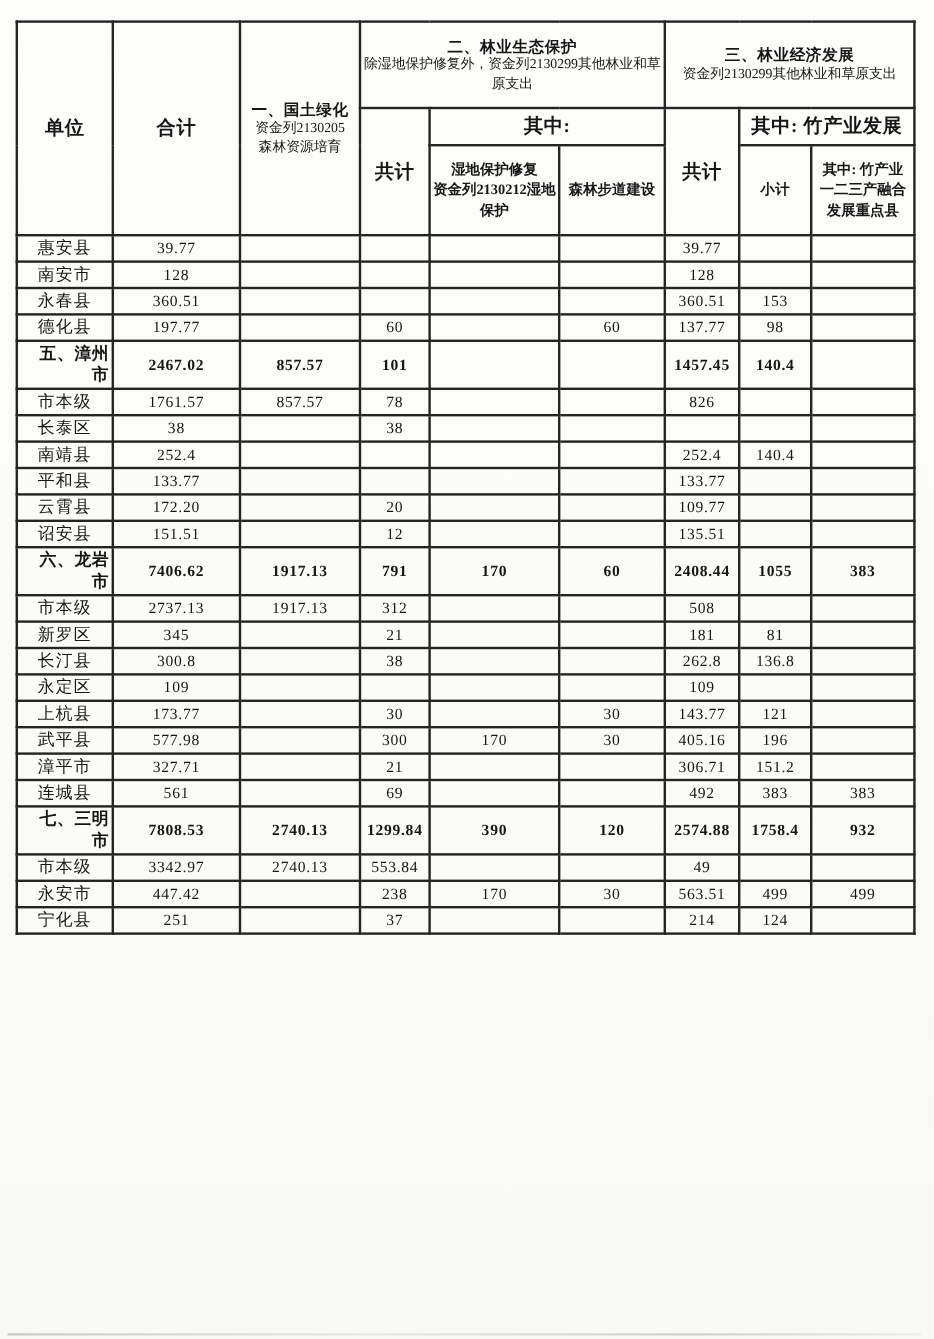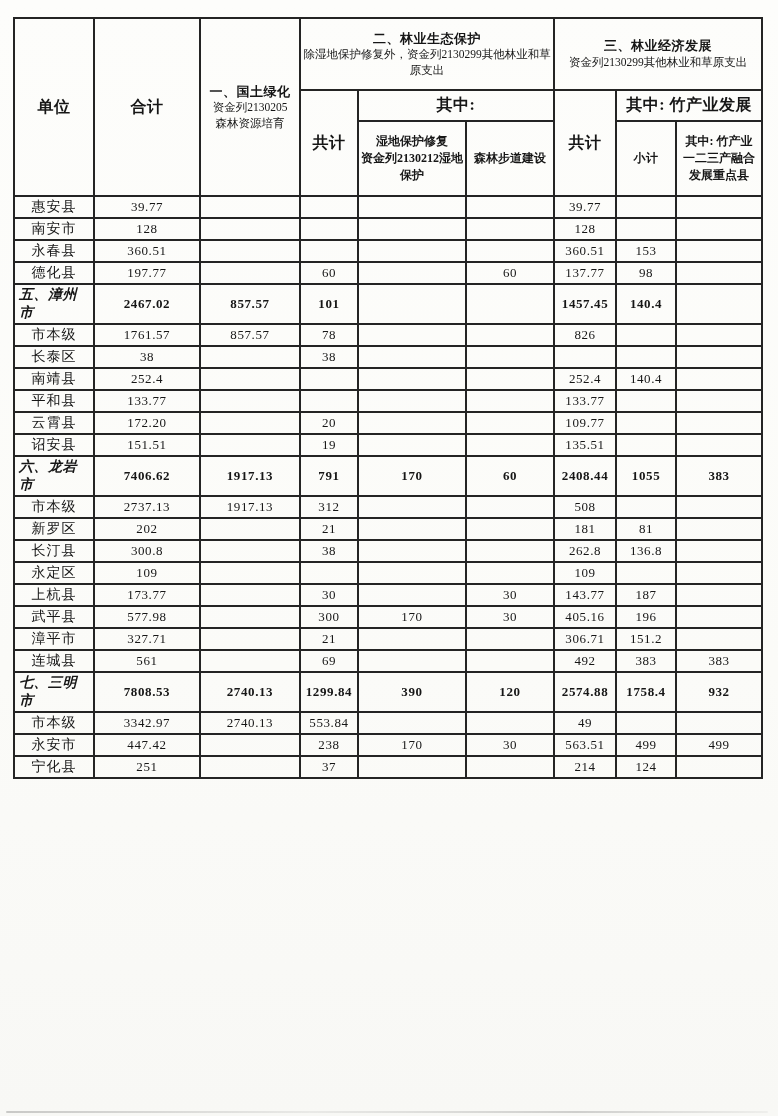--- a/index.html
+++ b/index.html
@@ -31,21 +31,21 @@
   thead tr.hr3 { height: 75px; }
   .h-main { font-size: 16px; letter-spacing: 0.5px; }
   .h-title { display: block; font-size: 13px; font-weight: bold; line-height: 1.35; letter-spacing: 0.5px; }
   .h-desc { display: block; font-size: 11.5px; font-weight: normal; line-height: 1.35; }
   .pre { white-space: pre-line; }
   .h-leaf { font-size: 12px; font-weight: bold; line-height: 1.4; }
   tbody tr { height: 21px; }
   tbody td { font-size: 13px; letter-spacing: 0.6px; }
   td.name-cell { font-size: 14px; letter-spacing: 1px; }
   tr.city-row td { font-weight: bold; }
-  tr.city-row td.name-cell { text-align: left; padding-left: 4px; letter-spacing: 0.5px; font-style: italic; }
+  tr.city-row td.name-cell { text-align: right; padding-left: 4px; letter-spacing: 0.5px; }
   .scan-smudge {
     position: absolute; left: 6px; right: 10px; bottom: 3px; height: 2px;
     background: linear-gradient(90deg, rgba(60,60,60,.25), rgba(60,60,60,.08) 40%, rgba(60,60,60,.22) 75%, rgba(60,60,60,.05));
     border-radius: 1px;
   }
 </style>
 </head>
 <body>
 
 <div class="sheet">
@@ -203,21 +203,21 @@
           <td class="num-cell"></td>
           <td class="num-cell"></td>
           <td class="num-cell">109.77</td>
           <td class="num-cell"></td>
           <td class="num-cell"></td>
         </tr>
         <tr>
           <td class="name-cell">诏安县</td>
           <td class="num-cell">151.51</td>
           <td class="num-cell"></td>
-          <td class="num-cell">19</td>
+          <td class="num-cell">12</td>
           <td class="num-cell"></td>
           <td class="num-cell"></td>
           <td class="num-cell">135.51</td>
           <td class="num-cell"></td>
           <td class="num-cell"></td>
         </tr>
         <tr class="city-row">
           <td class="name-cell">六、龙岩市</td>
           <td class="num-cell">7406.62</td>
           <td class="num-cell">1917.13</td>
@@ -234,21 +234,21 @@
           <td class="num-cell">1917.13</td>
           <td class="num-cell">312</td>
           <td class="num-cell"></td>
           <td class="num-cell"></td>
           <td class="num-cell">508</td>
           <td class="num-cell"></td>
           <td class="num-cell"></td>
         </tr>
         <tr>
           <td class="name-cell">新罗区</td>
-          <td class="num-cell">202</td>
+          <td class="num-cell">345</td>
           <td class="num-cell"></td>
           <td class="num-cell">21</td>
           <td class="num-cell"></td>
           <td class="num-cell"></td>
           <td class="num-cell">181</td>
           <td class="num-cell">81</td>
           <td class="num-cell"></td>
         </tr>
         <tr>
           <td class="name-cell">长汀县</td>
@@ -273,21 +273,21 @@
           <td class="num-cell"></td>
         </tr>
         <tr>
           <td class="name-cell">上杭县</td>
           <td class="num-cell">173.77</td>
           <td class="num-cell"></td>
           <td class="num-cell">30</td>
           <td class="num-cell"></td>
           <td class="num-cell">30</td>
           <td class="num-cell">143.77</td>
-          <td class="num-cell">187</td>
+          <td class="num-cell">121</td>
           <td class="num-cell"></td>
         </tr>
         <tr>
           <td class="name-cell">武平县</td>
           <td class="num-cell">577.98</td>
           <td class="num-cell"></td>
           <td class="num-cell">300</td>
           <td class="num-cell">170</td>
           <td class="num-cell">30</td>
           <td class="num-cell">405.16</td>

